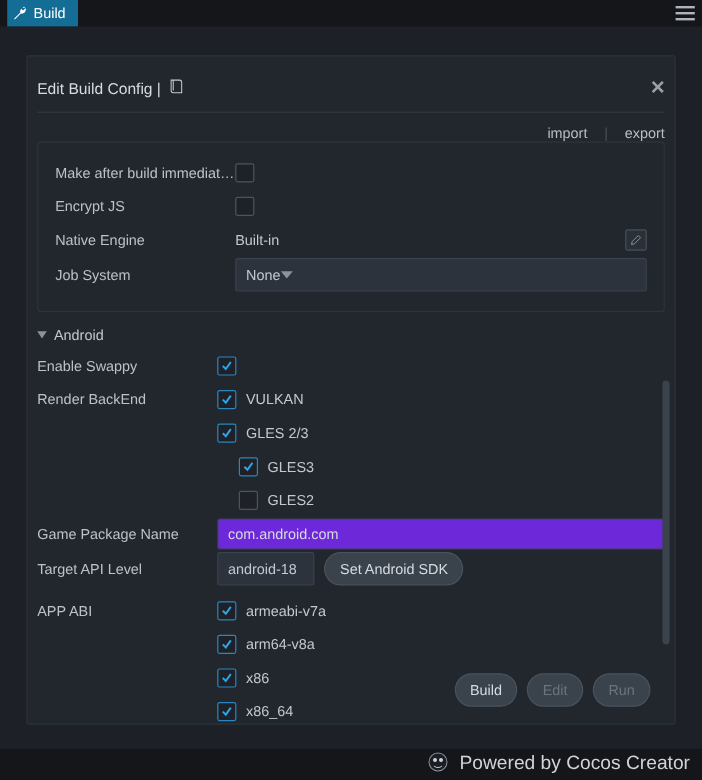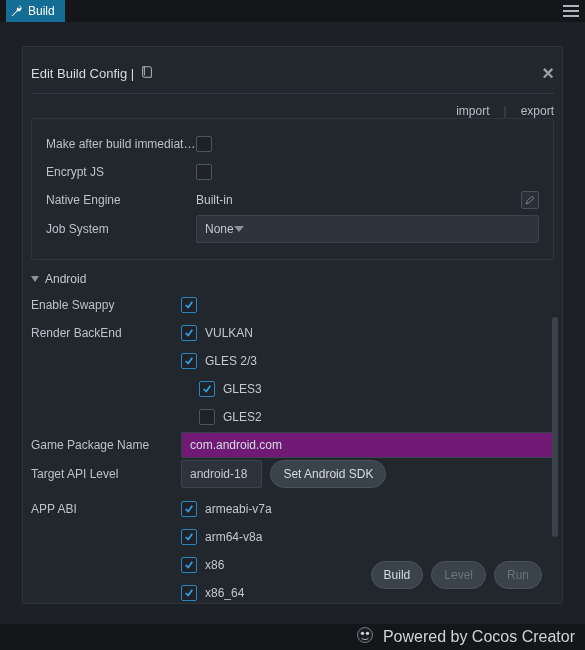--- a/index.html
+++ b/index.html
@@ -23,21 +23,21 @@
   .checkbox.checked { border-color:#2b86c0; }
   .checkbox.checked svg { display:block; }
   .checkbox svg { display:none; width:10px; height:10px; }
   .checkbox.checked .tick { stroke:#2fa4e6; }
   .editval { color:#c3c9cf; }
   .pencil-btn { width:16px; height:16px; border:1px solid #47505a; border-radius:2px; display:flex; align-items:center; justify-content:center; cursor:pointer; background:#2a3038; }
   .select { flex:1; height:26px; background:#2c333c; border:1px solid #3a424c; border-radius:2px; display:flex; align-items:center; padding:0 8px; cursor:pointer; color:#c3c9cf; }
   .select .caret { width:0; height:0; border-left:5px solid transparent; border-right:5px solid transparent; border-top:6px solid #8b929a; }
   .collapser { display:flex; align-items:center; gap:6px; margin:12px 0 6px; cursor:pointer; color:#c3c9cf; font-weight:500; }
   .collapser .tri { width:0; height:0; border-left:4px solid transparent; border-right:4px solid transparent; border-top:6px solid #8b929a; }
-  .textinput { flex:1; height:26px; background:#701a75; border:1px solid #3a424c; border-radius:2px; padding:0 8px; color:#d6dbe0; font-size:12px; outline:none; box-sizing:border-box; }
+  .textinput { flex:1; height:26px; background:#6d28d9; border:1px solid #3a424c; border-radius:2px; padding:0 8px; color:#d6dbe0; font-size:12px; outline:none; box-sizing:border-box; }
   .mini-select { height:26px; background:#2c333c; border:1px solid #3a424c; border-radius:2px; display:flex; align-items:center; gap:6px; padding:0 8px; cursor:pointer; color:#c3c9cf; }
   .btn { height:26px; padding:0 12px; background:#3a424c; border:1px solid #4a525c; border-radius:14px; color:#d6dbe0; font-size:12px; display:inline-flex; align-items:center; cursor:pointer; }
   .btn.disabled { color:#6b737c; cursor:default; }
   .footer-btns { position:absolute; right:20px; bottom:14px; display:flex; gap:8px; }
   .scroll-indicator { position:absolute; right:4px; top:270px; width:6px; height:220px; background:#3a424c; border-radius:3px; }
   .bottom-bar { position:absolute; left:0; right:0; bottom:0; height:26px; background:#141619; display:flex; align-items:center; justify-content:flex-end; padding:0 10px; gap:8px; color:#cfd4d9; font-size:16px; }
   .cocos-logo { width:20px; height:20px; }
   .cblabel { font-size:12px; color:#c3c9cf; }
   .indent1 { margin-left:18px; }
 </style>
@@ -234,21 +234,21 @@
           </span>
         <span class="cblabel">x86_64</span>
       </div>
     </div>
   </div>
 
   <div class="scroll-indicator"></div>
 
   <div class="footer-btns">
     <div class="btn">Build</div>
-    <div class="btn disabled">Level</div>
+    <div class="btn disabled">Edit</div>
     <div class="btn disabled">Run</div>
   </div>
 </div>
 
 <div class="bottom-bar">
   <span>
     <svg class="cocos-logo" viewBox="0 0 24 24">
         <circle cx="12" cy="12" r="9" fill="#1b1e24" stroke="#8b929a"></circle>
         <circle cx="9" cy="10" r="2" fill="#cfd4d9"></circle>
         <circle cx="15" cy="10" r="2" fill="#cfd4d9"></circle>

